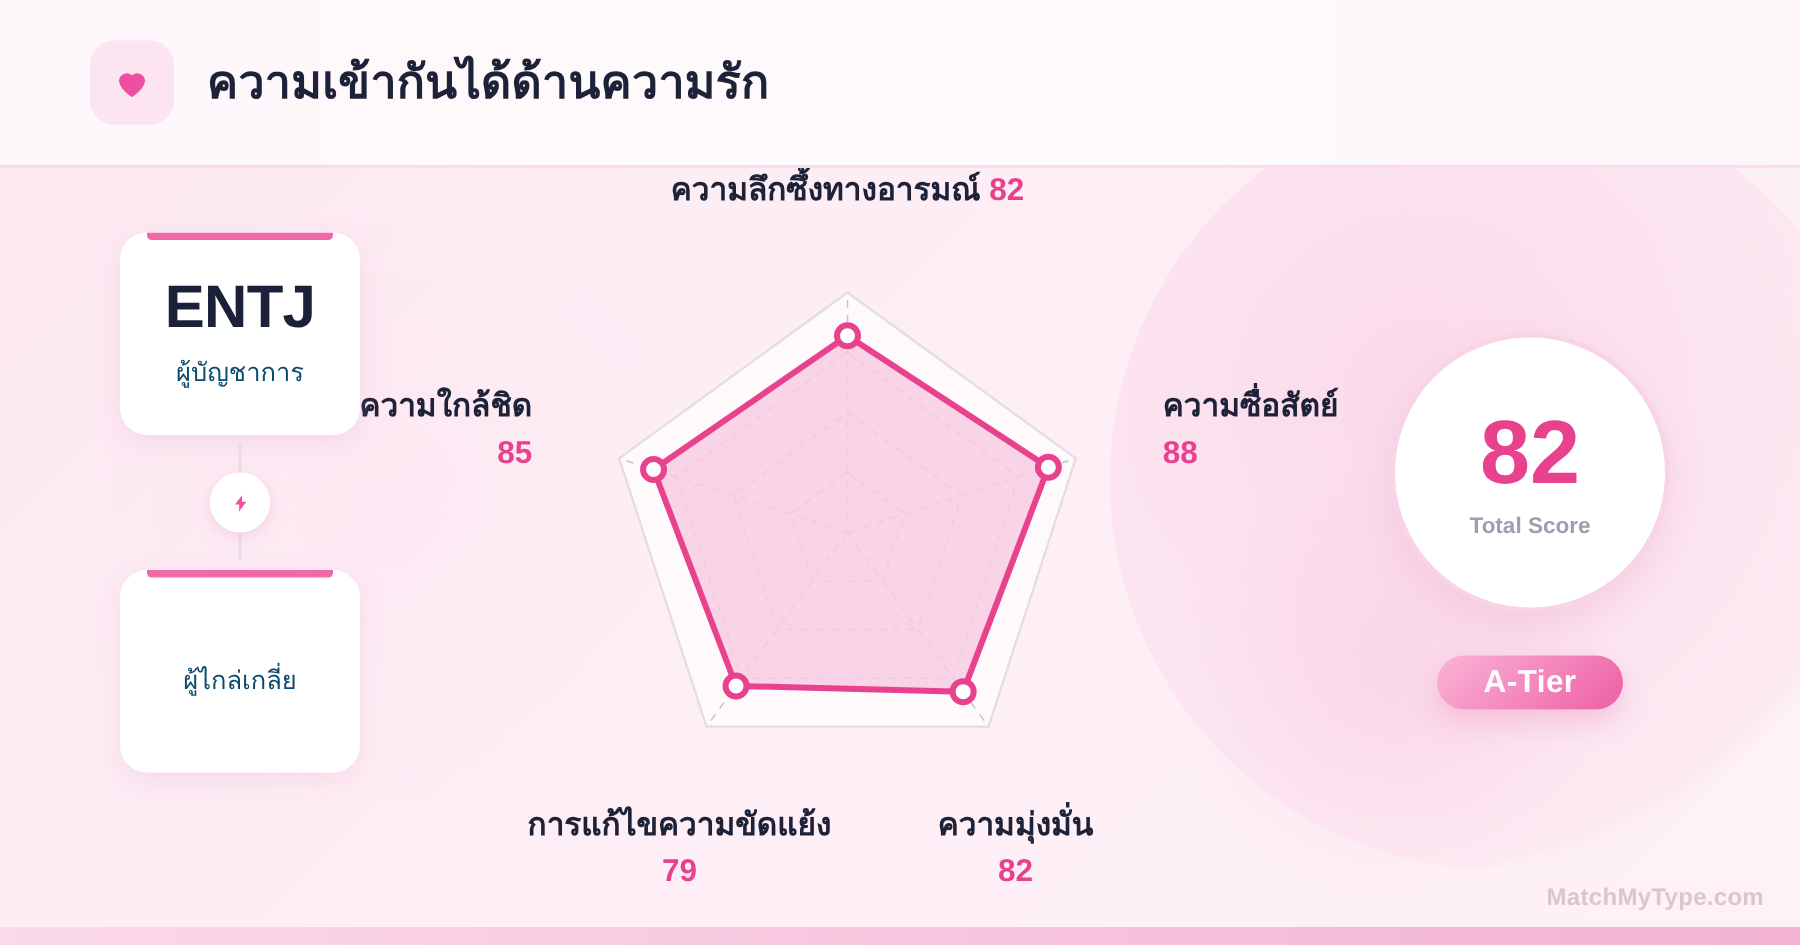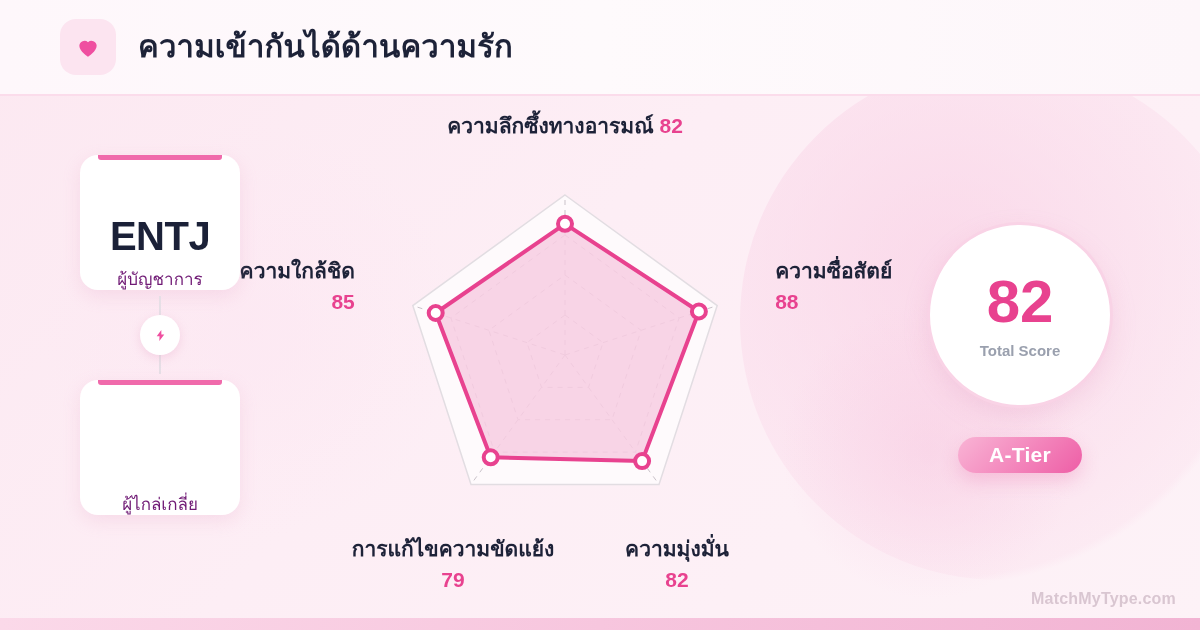--- a/index.html
+++ b/index.html
@@ -20,21 +20,21 @@
   .deco { position: absolute; border-radius: 50%; pointer-events: none; }
   .deco-a { width: 520px; height: 520px; right: -60px; top: 60px;
             background: radial-gradient(circle at 40% 40%, rgba(248,199,224,.55), rgba(250,214,232,.25) 70%, rgba(255,255,255,0) 72%); }
   .deco-b { width: 300px; height: 300px; right: 120px; top: 300px;
             background: radial-gradient(circle at 50% 50%, rgba(247,196,222,.40), rgba(255,255,255,0) 70%); }
   .deco-c { width: 420px; height: 420px; left: 40px; top: 120px;
             background: radial-gradient(circle at 50% 50%, rgba(252,230,242,.55), rgba(255,255,255,0) 70%); }
 
   
   .header {
-    position: absolute; left: 0; top: 0; width: 1200px; height: 96px;
+    position: absolute; left: 0; top: 0; width: 1200px; height: 112px;
     background: linear-gradient(90deg, #fef7fb 0%, #fefafc 50%, #fdf6fa 100%);
     border-bottom: 2px solid #fbdceb;
     display: flex; align-items: center; padding-left: 60px; z-index: 5;
   }
   .heart-badge {
     width: 56px; height: 56px; border-radius: 16px;
     background: #fce4f0; display: flex; align-items: center; justify-content: center;
     flex: none;
   }
   .heart-badge svg { width: 26px; height: 26px; display: block; }
@@ -43,29 +43,29 @@
     letter-spacing: .2px; line-height: 1.2;
   }
 
   
   .types-col {
     position: absolute; left: 80px; top: 155px; width: 160px; z-index: 6;
   }
   .type-card {
     position: relative; width: 160px; height: 135px; background: #ffffff;
     border-radius: 18px; box-shadow: 0 6px 18px rgba(226,150,190,.20);
-    display: flex; flex-direction: column; align-items: center; justify-content: flex-end;
+    display: flex; flex-direction: column; align-items: center; justify-content: center;
     overflow: hidden;
   }
   .type-card::before {
     content: ""; position: absolute; top: 0; left: 18px; right: 18px; height: 5px;
     background: #f06aab; border-radius: 0 0 3px 3px;
   }
   .type-code { font-size: 40px; font-weight: bold; color: #1b2138; letter-spacing: -0.5px; line-height: 1; }
-  .type-sub { margin-top: 14px; font-size: 17px; color: #701a75; line-height: 1.2; }
+  .type-sub { margin-top: 14px; font-size: 17px; color: #0c4a6e; line-height: 1.2; }
 
   .connector { position: relative; height: 90px; display: flex; align-items: center; justify-content: center; }
   .connector .line {
     position: absolute; left: 50%; transform: translateX(-50%);
     width: 2px; background: #e6dfe6;
   }
   .connector .line.top { top: 6px; height: 22px; }
   .connector .line.bottom { bottom: 6px; height: 22px; }
   .bolt-circle {
     width: 40px; height: 40px; border-radius: 50%; background: #fff;

